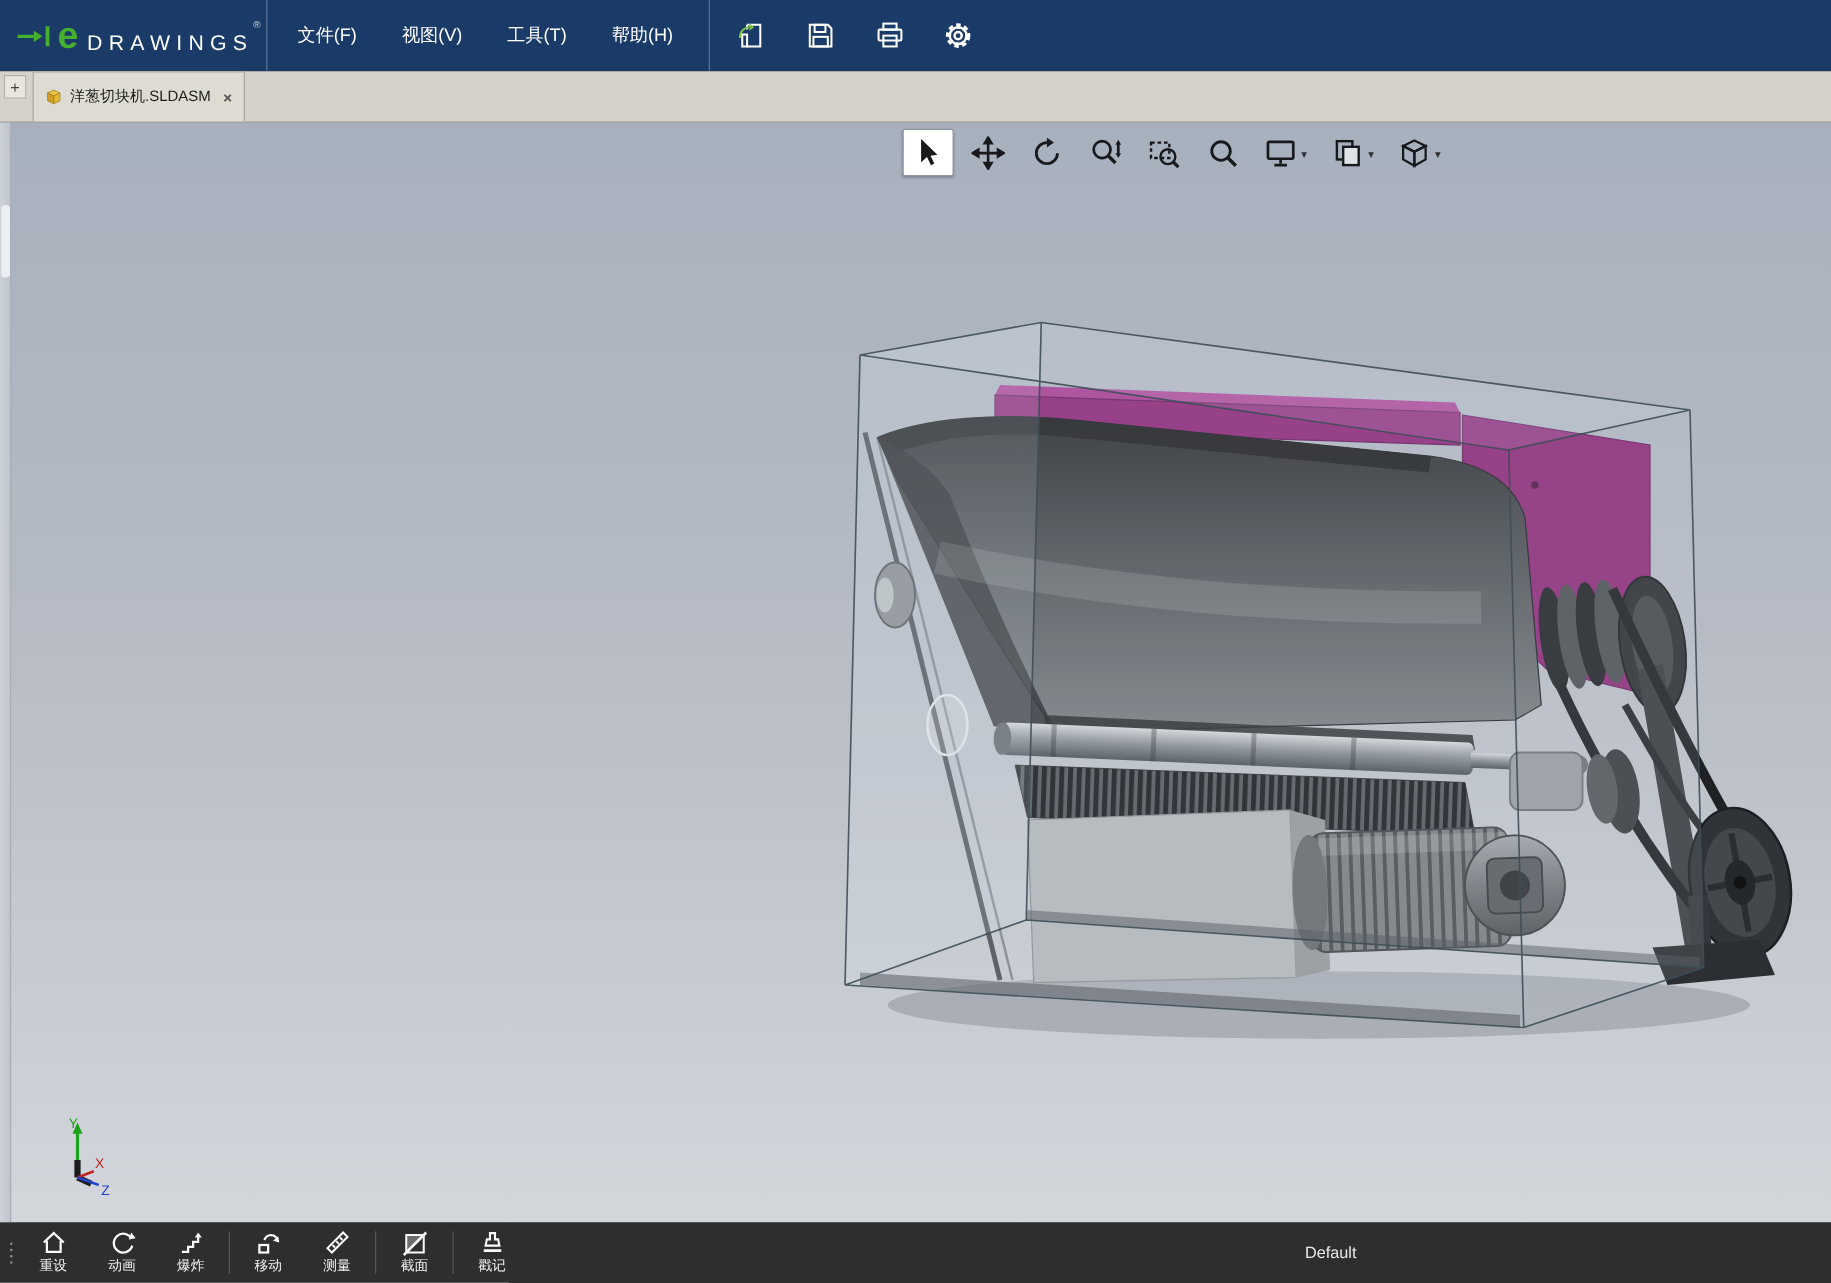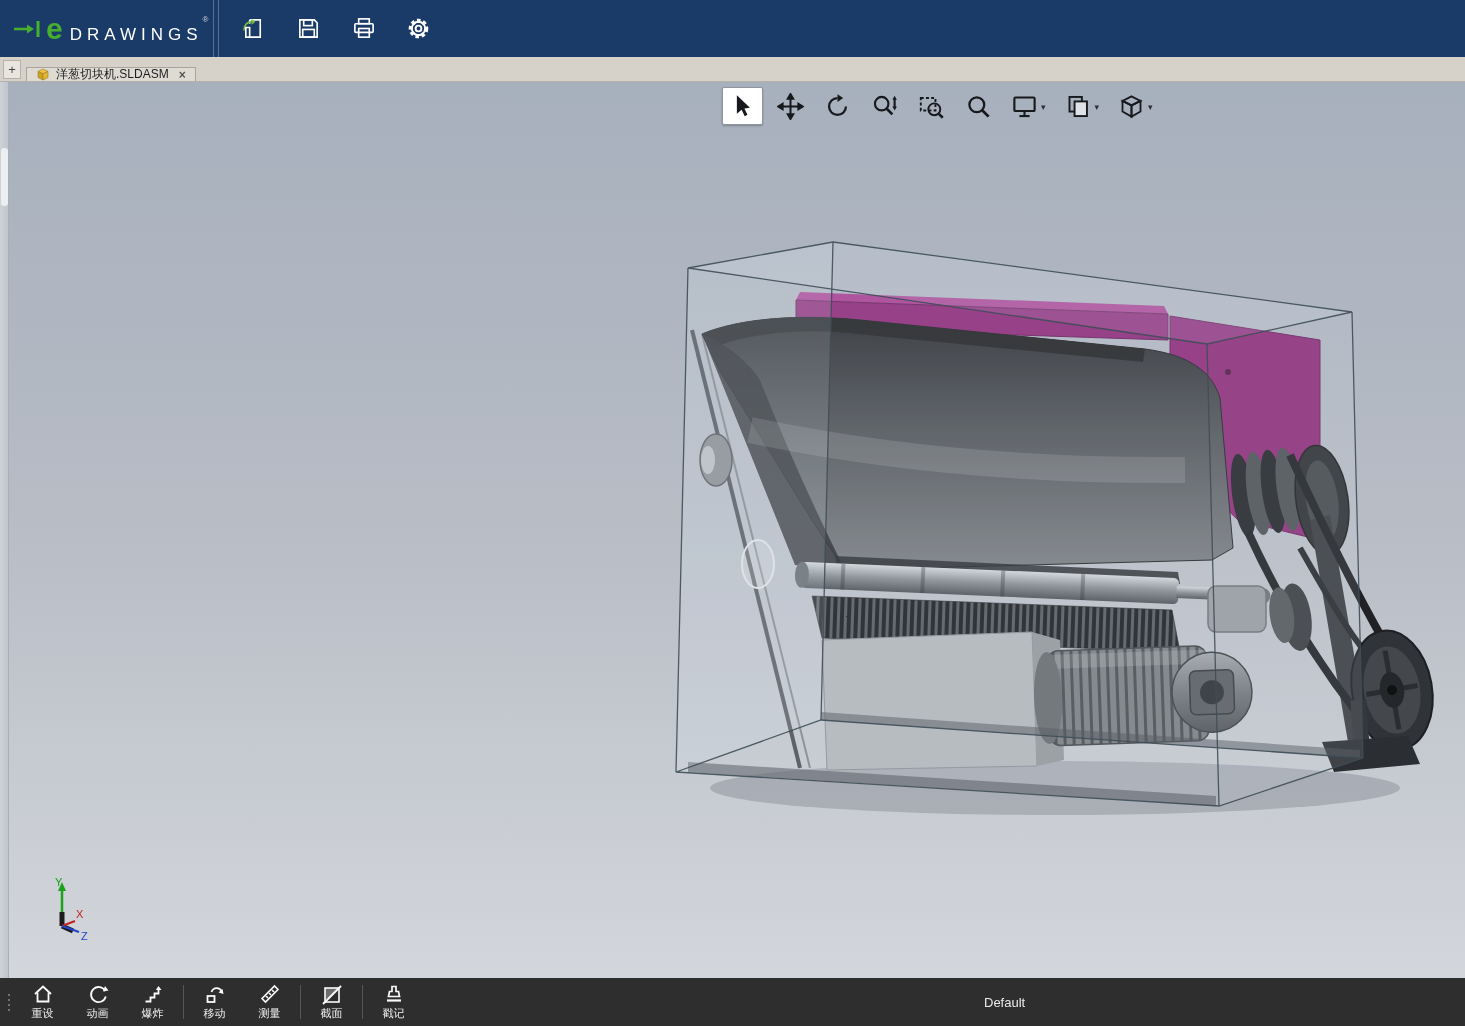--- a/index.html
+++ b/index.html
@@ -17,21 +17,21 @@
   .menu-item { padding:0 18px; font-size:14.5px; display:flex; align-items:center; cursor:default; }
   .topbar-sep { width:1px; background:rgba(255,255,255,.28); margin:0 4px; }
   .quick-icons { display:flex; align-items:center; gap:27px; padding-left:16px; }
   .qbtn { width:28px; height:28px; display:flex; align-items:center; justify-content:center; }
   .qbtn svg { width:25px; height:25px; }
 
   
   .tab-bar { flex:0 0 25px; background:#d6d2c9; position:relative; display:flex; align-items:flex-end; border-bottom:1px solid #b4b0a7; }
   .new-tab { position:absolute; left:3px; top:3px; width:18px; height:19px; background:#e9e6df; border:1px solid #b5b1a8;
     color:#444; font-size:13px; line-height:17px; text-align:center; }
-  .tab { margin-left:26px; height:14px; background:#dedbd3; border:1px solid #a9a59c; border-bottom:none;
+  .tab { margin-left:26px; height:40px; background:#dedbd3; border:1px solid #a9a59c; border-bottom:none;
     display:flex; align-items:center; gap:6px; padding:0 9px; font-size:12px; color:#1d1d1d; }
   .tab-close { color:#555; font-weight:bold; font-size:12px; margin-left:4px; cursor:default; }
 
   
   .viewport { flex:1 1 auto; position:relative; overflow:hidden;
     background:linear-gradient(180deg,#a7b0bd 0%, #b7bcc5 48%, #d3d6db 100%); }
   .left-strip { position:absolute; left:0; top:0; width:9px; height:100%;
     background:linear-gradient(90deg,#ced3d8,#bfc5cc); border-right:1px solid #a9afb7; }
   .left-thumb { position:absolute; left:1px; top:66px; width:7px; height:58px; background:#eceef1; border-radius:3px; }
 
@@ -45,39 +45,45 @@
   .triad-svg { position:absolute; left:42px; top:792px; }
 
   
   .status-bar { flex:0 0 48px; background:#2e2e2e; display:flex; align-items:stretch; position:relative; }
   .grip { width:13px; display:flex; flex-direction:column; justify-content:center; align-items:center; gap:3px; margin-left:2px; }
   .grip i { width:2px; height:2px; background:#8a8a8a; border-radius:50%; }
   .btool { width:55px; display:flex; flex-direction:column; align-items:center; padding-top:5px; gap:2px;
     color:#f2f2f2; font-size:11px; line-height:12px; }
   .btool svg { width:22px; height:22px; }
   .bsep { width:1px; background:#565656; margin:7px 3px; }
-  .config-label { position:absolute; left:984px; top:50%; transform:translateY(-50%); color:#eaeaea; font-size:13px; }
+  .config-label { position:absolute; left:1044px; top:50%; transform:translateY(-50%); color:#eaeaea; font-size:13px; }
 </style>
 </head>
 <body>
 
 <div class="app">
 
   <header class="top-bar">
     <div class="brand">
       <svg width="30" height="26" viewBox="0 0 30 26">
         <line x1="2" y1="13" x2="15" y2="13" stroke="#46b02e" stroke-width="2.6"></line>
         <polygon points="15,8.5 15,17.5 22,13" fill="#46b02e"></polygon>
         <line x1="26" y1="5" x2="26" y2="21" stroke="#46b02e" stroke-width="3"></line>
       </svg>
       <span class="brand-e">e</span>
       <span class="brand-name">DRAWINGS</span>
       <span class="brand-reg">®</span>
     </div>
 
+    <nav class="menus">
+      <div class="menu-item">文件(F)</div>
+      <div class="menu-item">视图(V)</div>
+      <div class="menu-item">工具(T)</div>
+      <div class="menu-item">帮助(H)</div>
+    </nav>
 
     <div class="topbar-sep"></div>
 
     <div class="quick-icons">
       <div class="qbtn">
         <svg viewBox="0 0 26 26" fill="none" stroke="#ffffff" stroke-width="1.7">
           <path d="M9 4 H20 V22 H9"></path>
           <path d="M9 4 V8"></path>
           <path d="M3 15 C3 9 7 6 11 6" stroke="#7ac143"></path>
           <polygon points="11,3 11,9 15,6" fill="#7ac143" stroke="none"></polygon>

